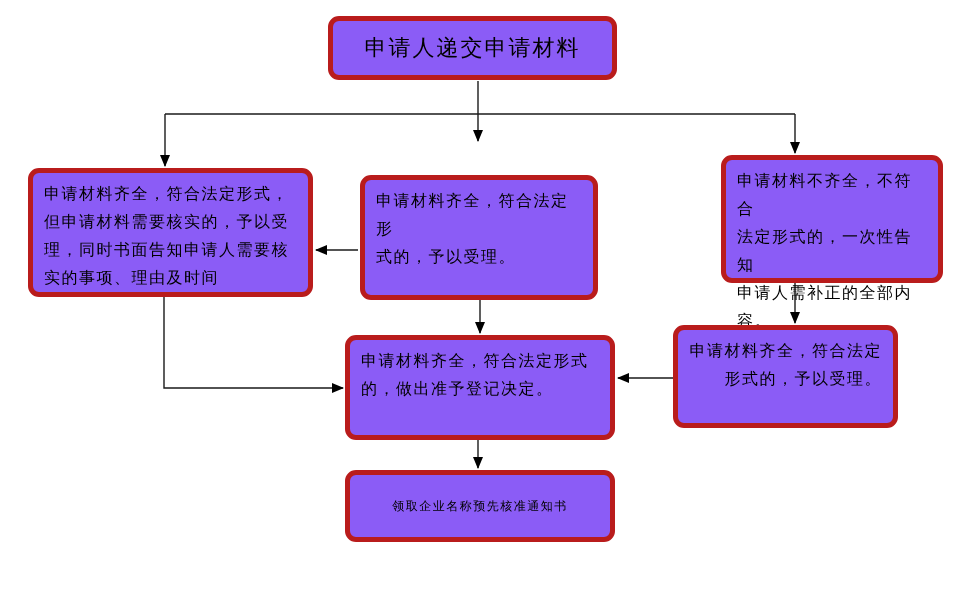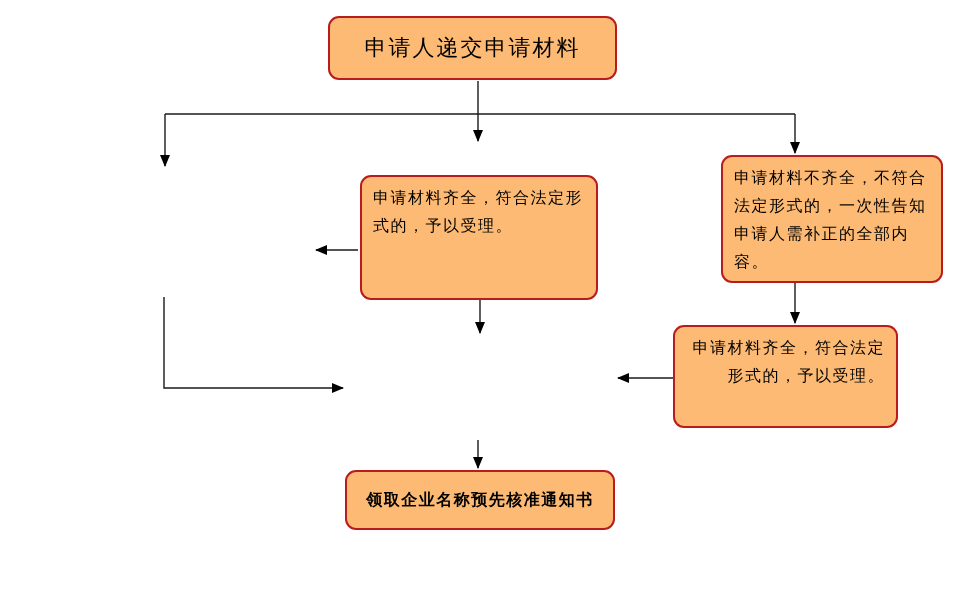--- a/index.html
+++ b/index.html
@@ -18,22 +18,22 @@
   }
   #connectors {
     position: absolute;
     left: 0;
     top: 0;
     z-index: 0;
   }
   .node {
     position: absolute;
     box-sizing: border-box;
-    background: #fdba74;
-    border: 2px solid #b91c1c;
+    background: #8b5cf6;
+    border: 5px solid #b91c1c;
     border-radius: 11px;
     z-index: 1;
     font-size: 16px;
     line-height: 28px;
     letter-spacing: 1.5px;
     padding: 7px 11px;
     white-space: pre-line;
     color: #000000;
   }
   .node--centered {
@@ -43,21 +43,21 @@
     text-align: center;
     white-space: nowrap;
     padding: 0;
   }
   #node-start   { left: 328px; top: 16px;  width: 289px; height: 64px;  font-size: 22px; letter-spacing: 2px; }
   #node-verify  { left: 28px;  top: 168px; width: 285px; height: 129px; }
   #node-accept  { left: 360px; top: 143px; width: 238px; height: 125px; margin-top: 32px; }
   #node-incomplete { left: 675px; top: 155px; width: 222px; height: 128px; margin-left: 46px; }
   #node-accept2 { left: 673px; top: 325px; width: 225px; height: 103px; text-align: right; }
   #node-decision{ left: 345px; top: 335px; width: 270px; height: 105px; }
-  #node-finish  { left: 345px; top: 470px; width: 270px; height: 60px; font-size: 16px; font-weight: bold; }
+  #node-finish  { left: 345px; top: 470px; width: 270px; height: 72px; font-size: 12px; }
 </style>
 </head>
 <body>
 
 <div id="canvas">
 
   <svg id="connectors" width="974" height="589" viewBox="0 0 974 589">
     <defs>
       <marker id="arrow" markerUnits="userSpaceOnUse" markerWidth="12" markerHeight="10" viewBox="0 0 12 10" refX="11" refY="5" orient="auto">
         <path d="M0,0 L12,5 L0,10 Z" fill="#000000"></path>
@@ -72,28 +72,34 @@
       <path d="M480,268 L480,333" marker-end="url(#arrow)"></path>
       <path d="M164,297 L164,388 L343,388" marker-end="url(#arrow)"></path>
       <path d="M795,283 L795,323" marker-end="url(#arrow)"></path>
       <path d="M673,378 L618,378" marker-end="url(#arrow)"></path>
       <path d="M478,440 L478,468" marker-end="url(#arrow)"></path>
     </g>
   </svg>
 
   <div id="node-start" class="node node--centered">申请人递交申请材料</div>
 
+  <div id="node-verify" class="node">申请材料齐全，符合法定形式，
+但申请材料需要核实的，予以受
+理，同时书面告知申请人需要核
+实的事项、理由及时间</div>
 
   <div id="node-accept" class="node">申请材料齐全，符合法定形
 式的，予以受理。</div>
 
   <div id="node-incomplete" class="node">申请材料不齐全，不符合
 法定形式的，一次性告知
 申请人需补正的全部内
 容。</div>
 
   <div id="node-accept2" class="node">申请材料齐全，符合法定
 形式的，予以受理。</div>
 
+  <div id="node-decision" class="node">申请材料齐全，符合法定形式
+的，做出准予登记决定。</div>
 
   <div id="node-finish" class="node node--centered">领取企业名称预先核准通知书</div>
 
 </div>
 
 </body></html>

